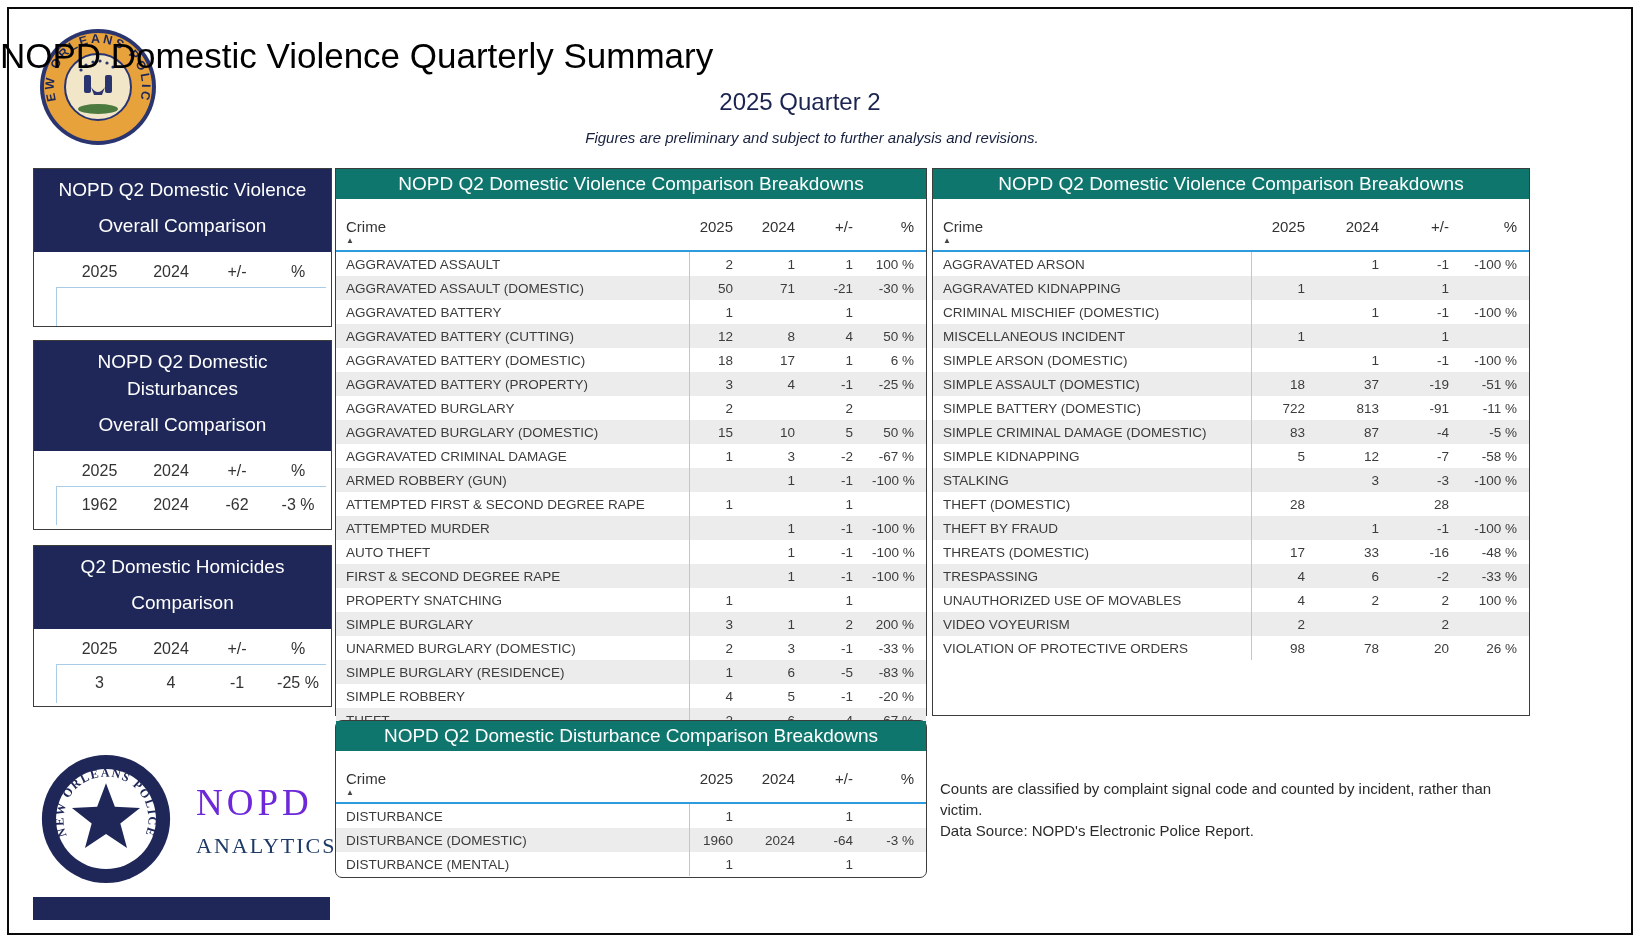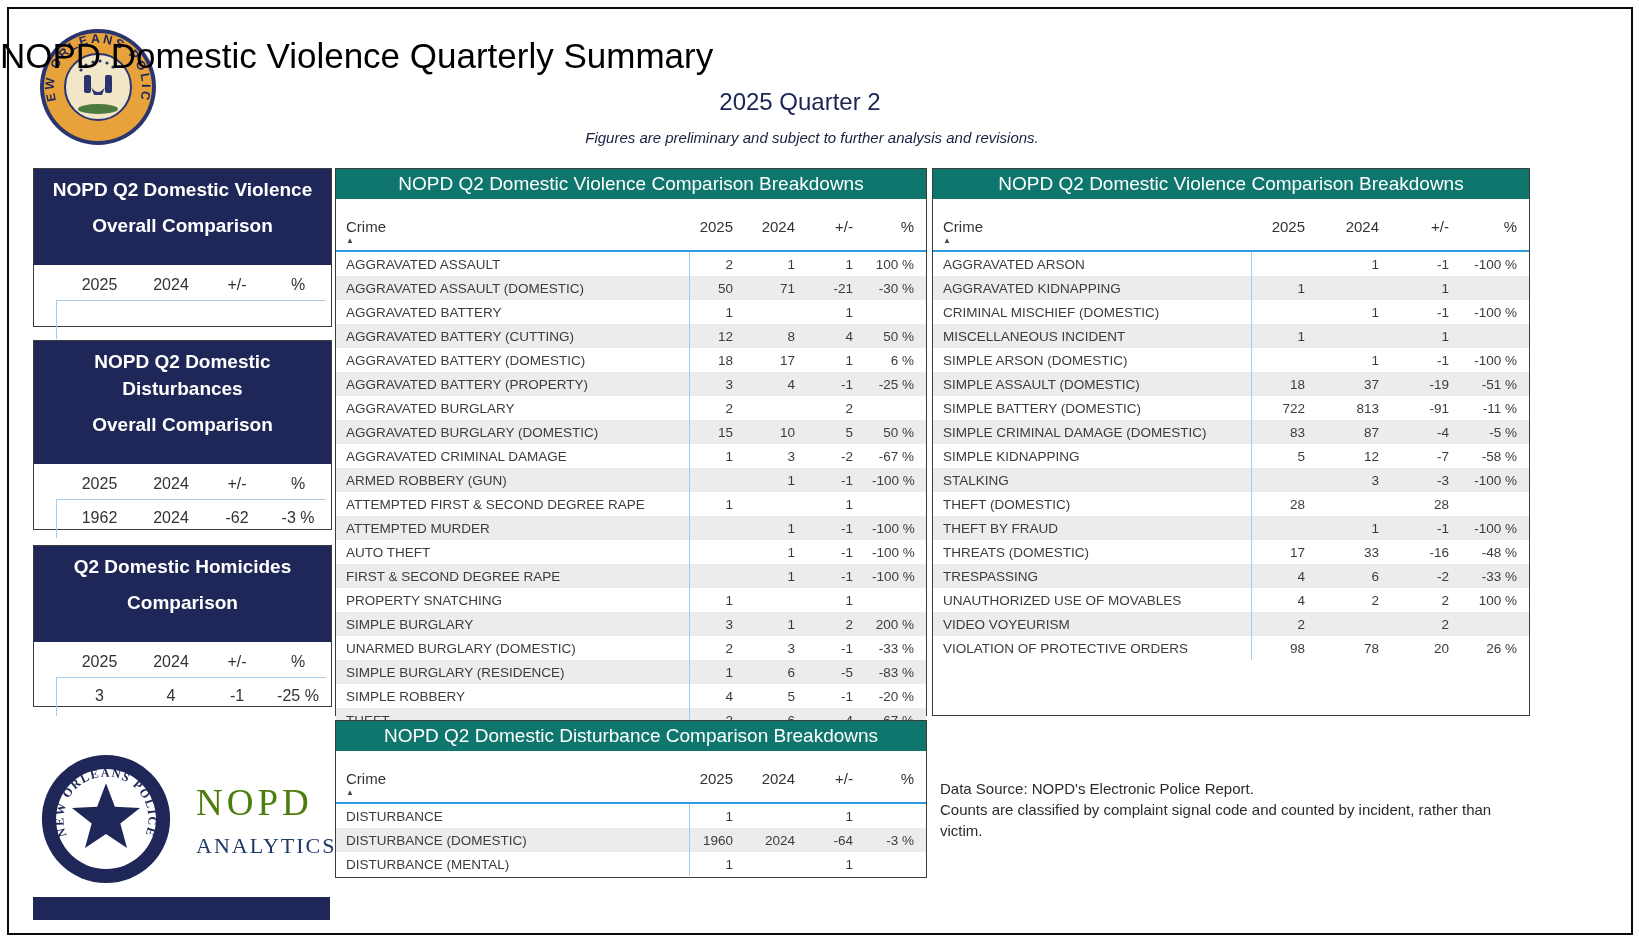--- a/index.html
+++ b/index.html
@@ -7,21 +7,21 @@
   .canvas{position:relative;width:1639px;height:941px;background:#fff;overflow:hidden;}
   .frame{position:absolute;left:7px;top:7px;right:6px;bottom:6px;border:2px solid #0a0a0a;pointer-events:none;}
 
   
   .page-title{position:absolute;left:0;top:36px;width:1600px;text-align:left;font-size:35px;color:#000000;}
   .page-sub{position:absolute;left:0;top:88px;width:1600px;text-align:center;font-size:24px;color:#1B2451;}
   .page-note{position:absolute;left:0;top:129px;width:1600px;text-align:center;font-size:15px;font-style:italic;color:#17203f;margin-left:12px;}
 
   
   .card{position:absolute;left:33px;width:297px;background:#fff;border:1px solid #3c3c3c;}
-  .card-head{background:#1E2757;color:#fff;text-align:center;font-size:19px;line-height:27px;padding:7px 2px 26px 2px;font-weight:bold;}
+  .card-head{background:#1E2757;color:#fff;text-align:center;font-size:19px;line-height:27px;padding:7px 2px 13px 2px;}
   .card-head div:last-child{margin-top:9px;}
   .card-body{position:relative;padding:8px 0 6px 0;}
   .card-grid{display:grid;grid-template-columns:30px 71px 72px 60px 62px;}
   .card-grid div{text-align:center;font-size:16px;color:#333;line-height:24px;}
   .card-divider{border-top:1px solid #A9CCE8;margin:3px 5px 0 22px;}
   .card-tick{position:absolute;left:22px;width:1px;height:38px;background:#A9CCE8;}
   .card-vals{margin-top:6px;}
 
   
   .tbl{position:absolute;background:#fff;border:1px solid #3c3c3c;}
@@ -40,21 +40,21 @@
   .tbl tbody tr:nth-child(even){background:#ECECEC;}
 
   
   .footnote{position:absolute;left:940px;top:778px;width:585px;font-size:15px;line-height:21px;color:#2b2b2b;}
 
   
   .seal{position:absolute;left:38px;top:26px;width:120px;height:122px;}
   .analytics{position:absolute;left:40px;top:753px;width:420px;height:132px;}
   .analytics .disc{position:absolute;left:0;top:0;width:132px;height:132px;}
   .analytics .words{position:absolute;left:156px;top:28px;color:#1E3A66;font-family:"Liberation Serif","DejaVu Serif",serif;}
-  .analytics .w1{font-size:37px;letter-spacing:4px;color:#4d7c0f;}
+  .analytics .w1{font-size:37px;letter-spacing:4px;color:#6d28d9;}
   .analytics .w2{font-size:22px;letter-spacing:2px;margin-top:9px;color:#1E3A66;}
 
   .bottom-bar{position:absolute;left:33px;top:897px;width:297px;height:23px;background:#1E2757;}
 </style>
 </head>
 <body>
 
 <div class="canvas">
   <div class="frame"></div>
 
@@ -342,21 +342,21 @@
             <td class="crime">UNARMED CARJACKING</td>
             <td class="num">1</td>
             <td class="num"></td>
             <td class="num">1</td>
             <td class="num"></td>
           </tr>
         </tbody>
     </table>
   </div>
 
-  <div class="tbl" style="left:335px;top:720px;width:590px;height:156px;">
+  <div class="tbl" style="left:335px;top:720px;width:590px;height:156px;border-radius:7px;">
     <div class="tbl-title">NOPD Q2 Domestic Disturbance Comparison Breakdowns</div>
     <table>
       <colgroup>
           <col style="width:353px">
           <col style="width:62px">
           <col style="width:62px">
           <col style="width:58px">
           <col>
         </colgroup>
       <thead>
@@ -537,16 +537,16 @@
             <td class="num">98</td>
             <td class="num">78</td>
             <td class="num">20</td>
             <td class="num">26 %</td>
           </tr>
         </tbody>
     </table>
   </div>
 
   <div class="footnote">
+    <div>Counts are classified by complaint signal code and counted by incident, rather than victim.</div>
     <div>Data Source: NOPD's Electronic Police Report.</div>
-    <div>Counts are classified by complaint signal code and counted by incident, rather than victim.</div>
   </div>
 </div>
 
 </body></html>

